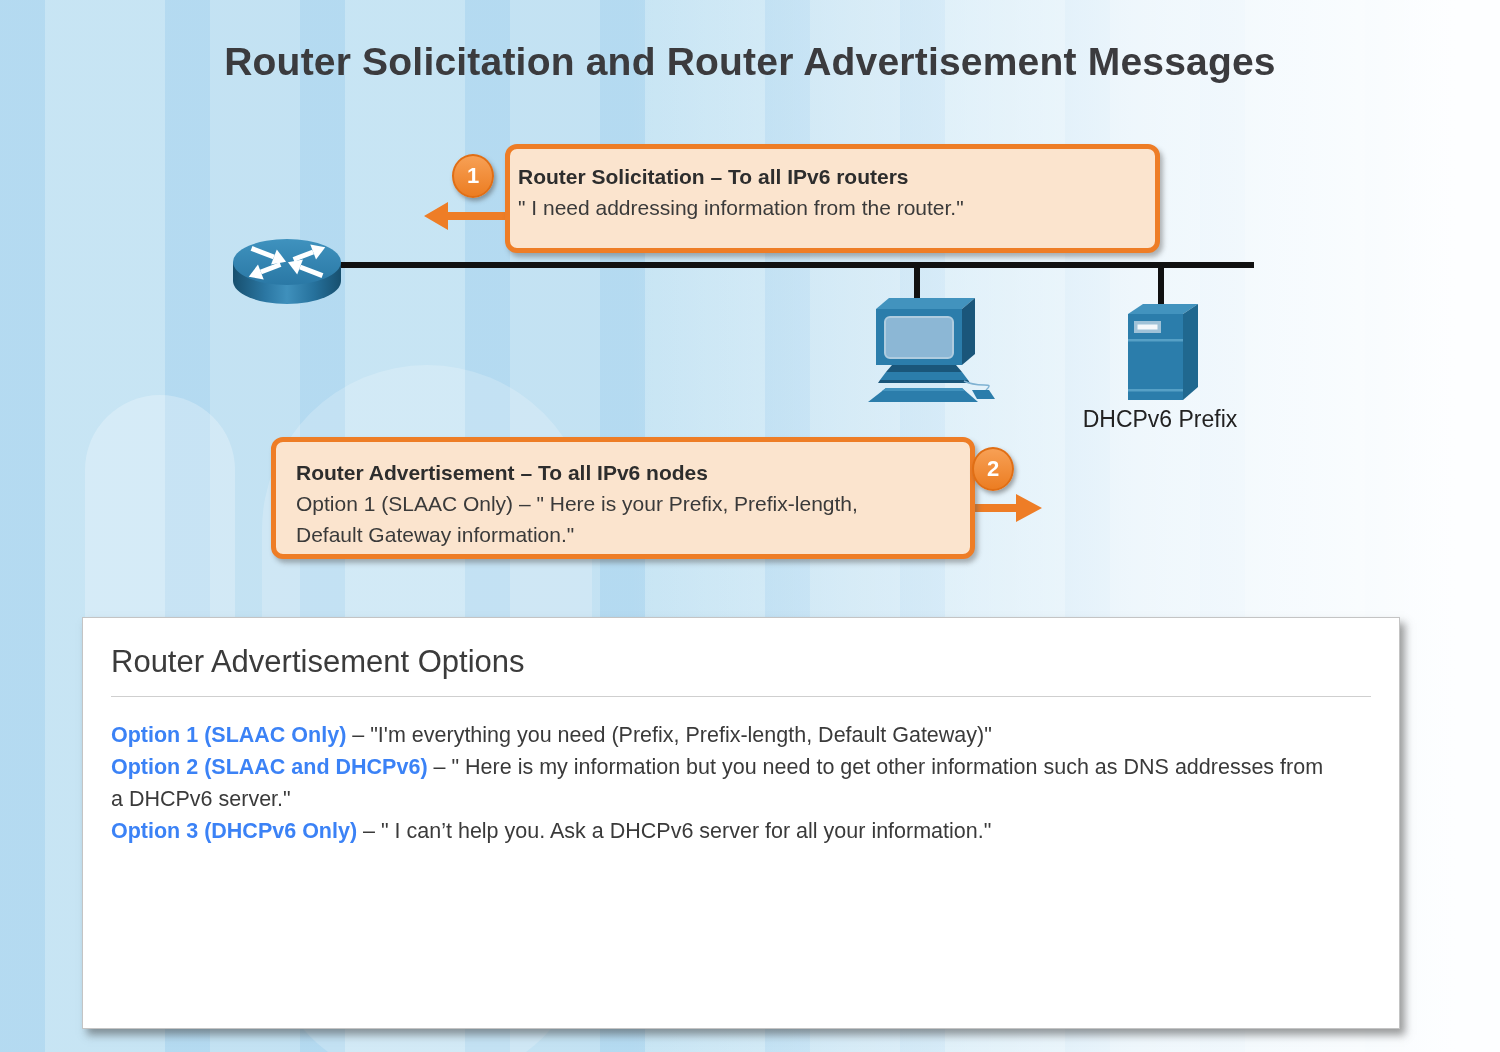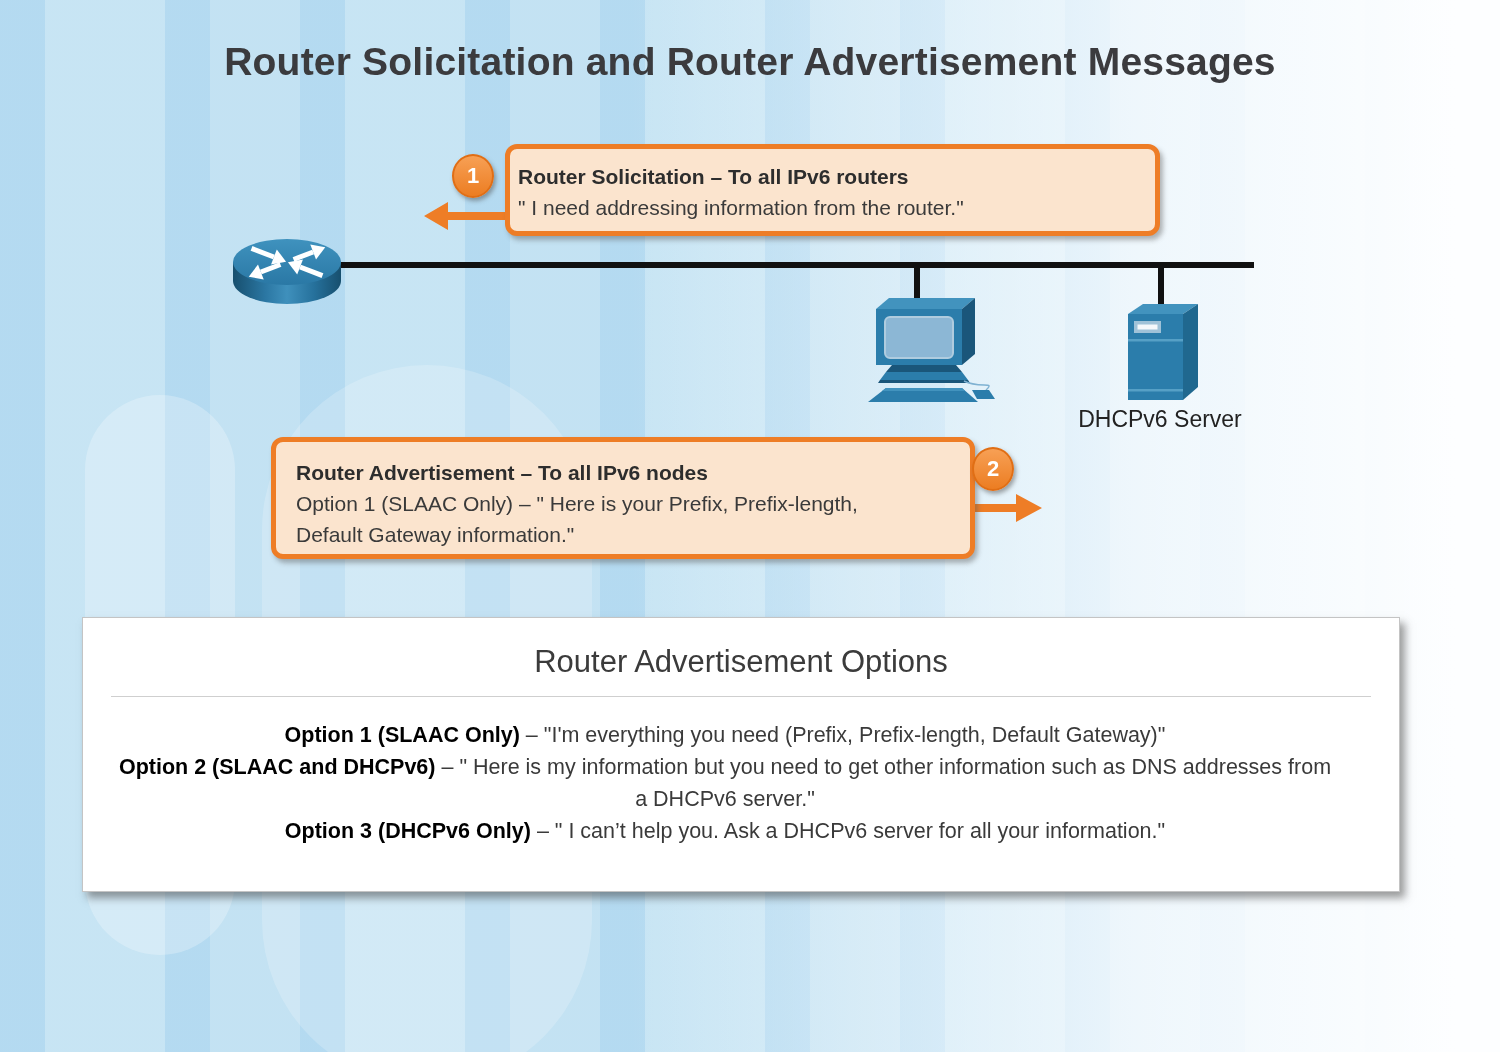--- a/index.html
+++ b/index.html
@@ -27,45 +27,44 @@
     position:absolute; left:1040px; top:406px; width:240px; text-align:center;
     font-size:23px; color:#222; z-index:2;
   }
   .callout{
     position:absolute; box-sizing:border-box; z-index:3;
     background:#FBE4CE; border:5px solid #EE7D26; border-radius:12px;
     box-shadow:3px 4px 5px rgba(90,90,90,0.45);
     padding:12px 20px; color:#3A3A3A; font-size:21px; line-height:31px;
   }
   .callout .t{font-weight:bold; color:#2D2D2D;}
-  .callout1{left:505px; top:144px; width:655px; height:92px;padding-left:8px;}
+  .callout1{left:505px; top:144px; width:655px; height:109px;padding-left:8px;}
   .callout2{left:271px; top:437px; width:704px; height:122px; padding-right:46px; padding-top:15px;}
   .badge{
     position:absolute; width:38px; height:40px; border-radius:50%; z-index:3;
     background:linear-gradient(180deg,#F7A055,#EC7D22);
     border:2px solid #E06E15; color:#fff; font-weight:bold; font-size:22px;
     display:flex; align-items:center; justify-content:center;
     box-shadow:2px 3px 4px rgba(80,80,80,0.5);
   }
   .badge1{left:452px; top:154px;}
   .badge2{left:972px; top:447px;}
   .arrow{position:absolute; z-index:2;}
   .arrow1{left:424px; top:199px;}
   .arrow2{left:954px; top:491px;}
   .panel{
-    position:absolute; left:82px; top:617px; width:1318px; height:275px; z-index:4;
+    position:absolute; left:82px; top:617px; width:1318px; height:412px; z-index:4;
     box-sizing:border-box; background:#fff; border:1px solid #C4C4C4;
     box-shadow:5px 6px 8px rgba(60,60,60,0.5);
-    text-align:center;
   }
   .panel h2{margin:26px 28px 0; font-size:31px; font-weight:400; color:#3B3B3B;}
   .panel hr{margin:16px 28px 0; border:none; border-top:1px solid #CFCFCF;}
   .opts{margin:22px 60px 0 28px; font-size:21.5px; line-height:32px; color:#3A3A3A;}
   .opts p{margin:0;}
-  .opts b{color:#000000;}
+  .opts b{color:#3b82f6;}
 </style>
 </head>
 <body>
 
 <div class="stage">
 
   <div class="pill pill1"></div>
   <div class="pill pill2"></div>
 
   <h1 class="title">Router Solicitation and Router Advertisement Messages</h1>
@@ -127,21 +126,21 @@
   <svg class="abs" style="left:1122px; top:302px;" width="80" height="102" viewBox="0 0 80 102">
     <polygon points="6,12 21,2 76,2 61,12" fill="#4293BE"></polygon>
     <polygon points="61,12 76,2 76,85 61,98" fill="#20688F"></polygon>
     <rect x="6" y="12" width="55" height="86" fill="#2B7DAB"></rect>
     <rect x="12" y="19" width="27" height="12" fill="#9FC2D8"></rect>
     <rect x="15.5" y="22.5" width="20" height="5" fill="#F4F8FB"></rect>
     <rect x="6" y="37" width="55" height="2.5" fill="#56A0C6"></rect>
     <rect x="6" y="87" width="55" height="2.5" fill="#56A0C6"></rect>
   </svg>
 
-  <div class="server-label">DHCPv6 Server</div>
+  <div class="server-label">DHCPv6 Prefix</div>
 
   <svg class="arrow arrow1" width="86" height="34" viewBox="0 0 86 34">
     <polygon points="24,3 24,13 86,13 86,21 24,21 24,31 0,17" fill="#EE7D26"></polygon>
   </svg>
   <div class="callout callout1">
     <div class="t">Router Solicitation – To all IPv6 routers</div>
     <div>" I need addressing information from the router."</div>
   </div>
   <div class="badge badge1">1</div>
 

